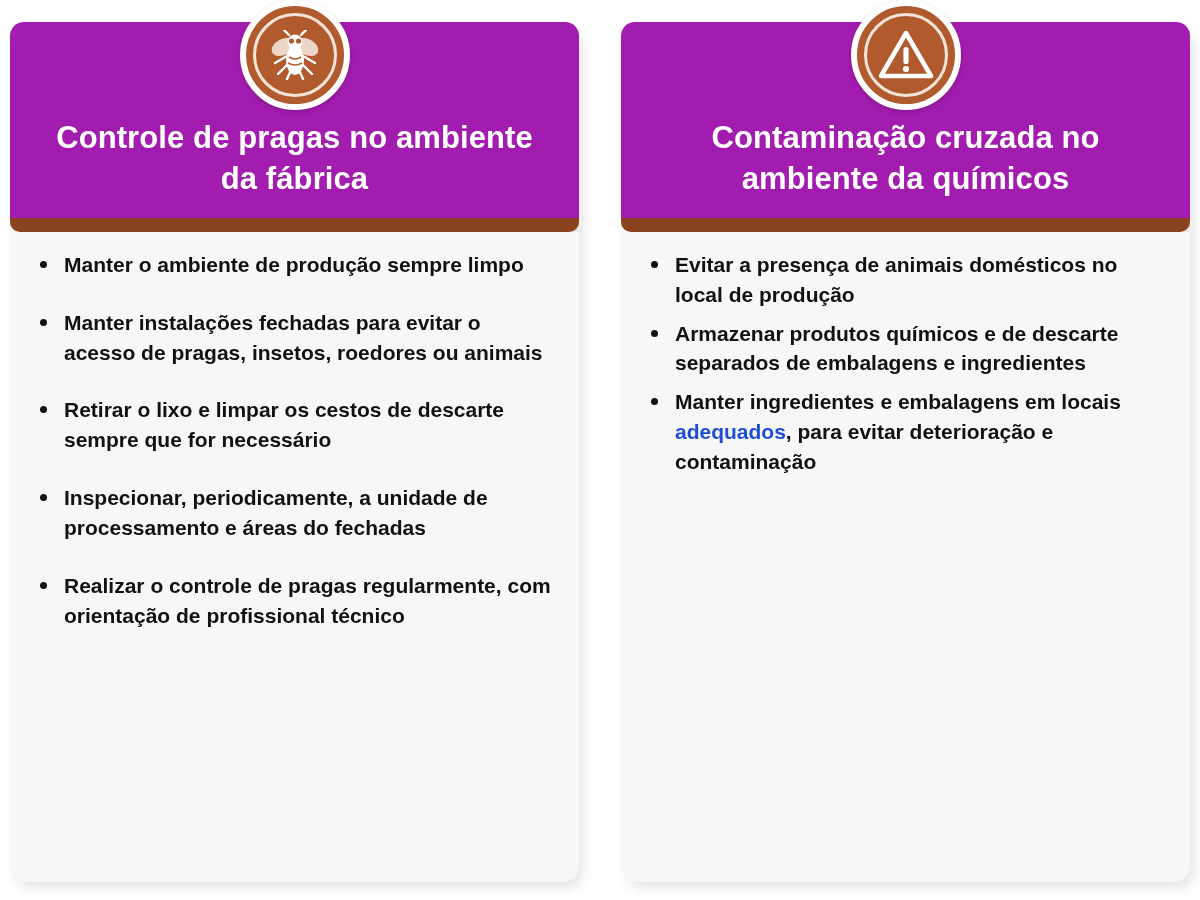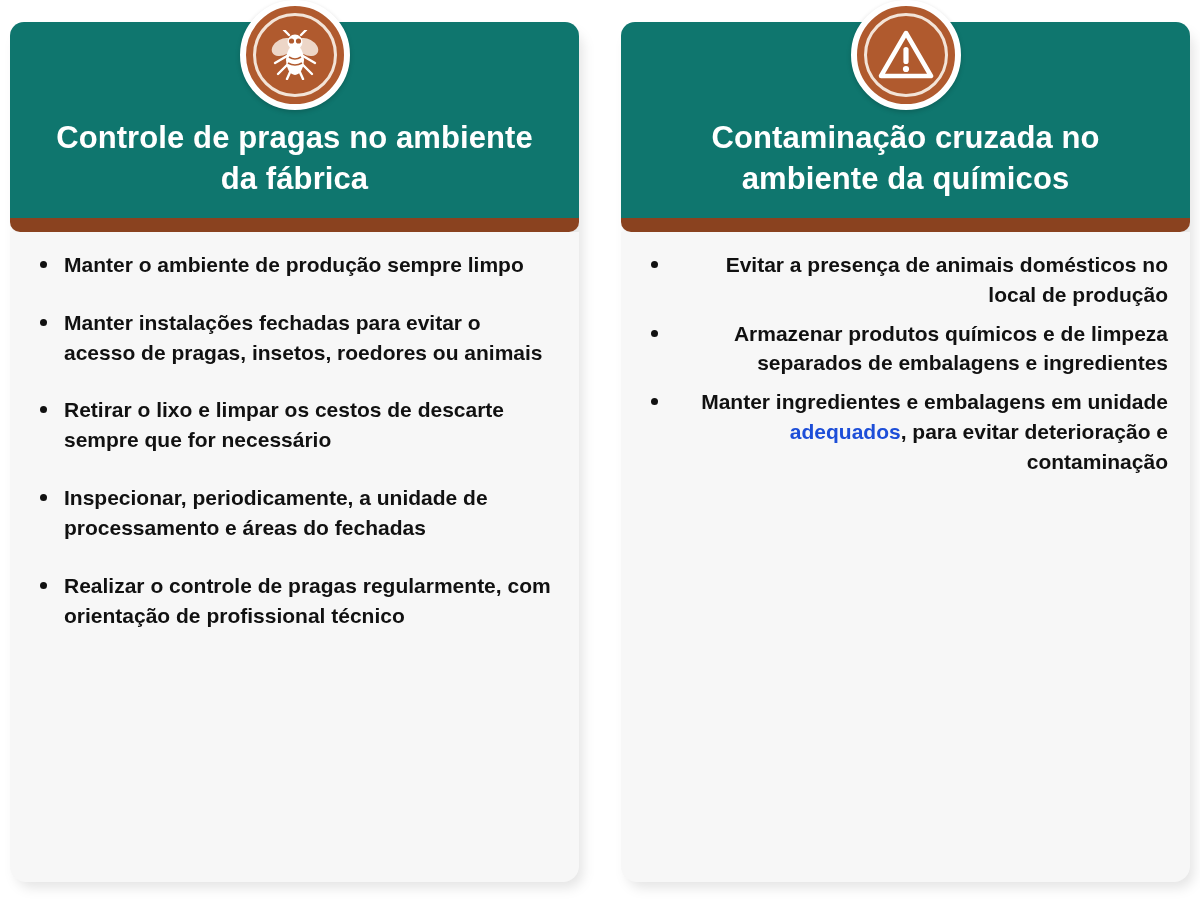--- a/index.html
+++ b/index.html
@@ -30,21 +30,21 @@
     position: absolute;
     left: 6px; right: -4px; top: 10px; bottom: -6px;
     background: rgba(0,0,0,0.10);
     border-radius: 16px;
     filter: blur(6px);
     z-index: 0;
   }
   .header {
     position: relative;
     z-index: 2;
-    background: #0f766e;
+    background: #a21caf;
     border-radius: 14px 14px 0 0;
     padding: 58px 24px 18px 24px;
     text-align: center;
     min-height: 196px;
     display: flex;
     align-items: flex-end;
     justify-content: center;
   }
   .header-strip {
     position: relative;
@@ -112,21 +112,21 @@
     content: "";
     position: absolute;
     left: -20px;
     top: 11px;
     width: 7px;
     height: 7px;
     border-radius: 50%;
     background: #111111;
   }
   .card-left ul.list li { margin-bottom: 28px; }
-  .card-right ul.list li { margin-bottom: 9px; text-align: right; }
+  .card-right ul.list li { margin-bottom: 9px; }
   .hl { color: #1d4ed8; }
   svg { display: block; }
 </style>
 </head>
 <body>
 
 <div class="page">
 
   <div class="card card-left">
     <div class="card-shadow"></div>
@@ -188,19 +188,19 @@
     </div>
 
     <div class="header">
       <div class="header-title">Contaminação cruzada no ambiente da químicos</div>
     </div>
     <div class="header-strip"></div>
 
     <div class="body">
       <ul class="list">
         <li>Evitar a presença de animais domésticos no local de produção</li>
-        <li>Armazenar produtos químicos e de limpeza separados de embalagens e ingredientes</li>
-        <li><span>Manter ingredientes e embalagens em unidade </span><span class="hl">adequados</span><span>, para evitar deterioração e contaminação</span></li>
+        <li>Armazenar produtos químicos e de descarte separados de embalagens e ingredientes</li>
+        <li><span>Manter ingredientes e embalagens em locais </span><span class="hl">adequados</span><span>, para evitar deterioração e contaminação</span></li>
       </ul>
     </div>
   </div>
 
 </div>
 
 </body></html>

